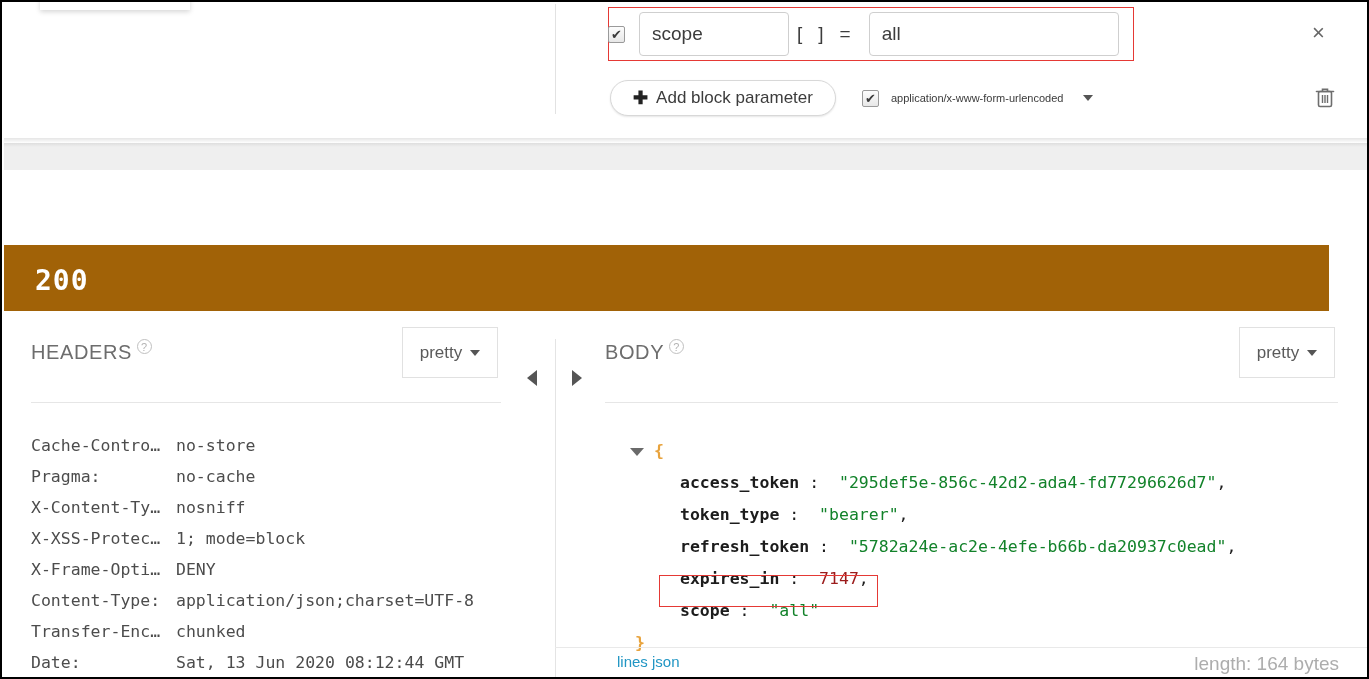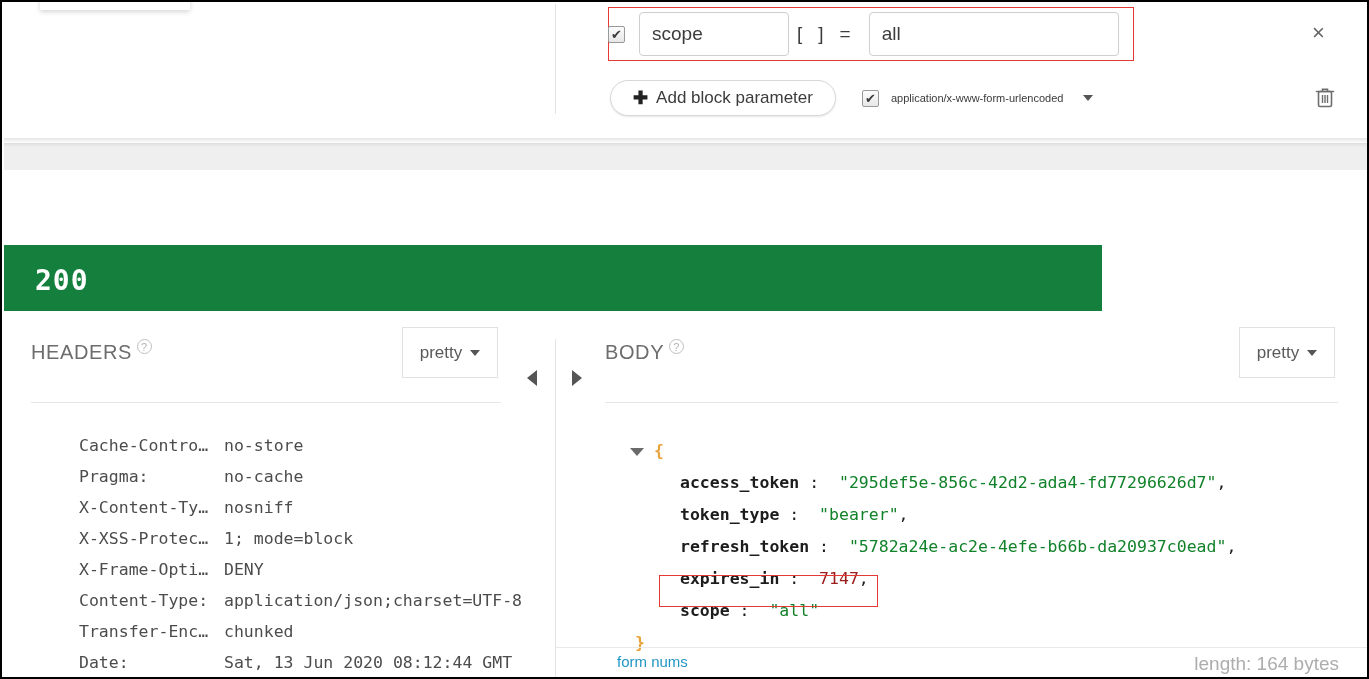--- a/index.html
+++ b/index.html
@@ -147,22 +147,22 @@
     position: absolute; left: 31px; top: 25px;
     font-size: 26px; font-weight: bold; color: #4a4a4a;
     letter-spacing: .2px;
   }
   .resp-meta {
     position: absolute; right: 28px; top: 38px;
     font-size: 14px; color: #b0b0b0;
   }
   .status-bar {
     position: absolute; left: 2px; top: 243px;
-    width: 1098px; height: 66px;
-    background: #15803d;
+    width: 1325px; height: 66px;
+    background: #a16207;
   }
   .status-code {
     position: absolute; left: 31px; top: 19px;
     font-family: "DejaVu Sans Mono", monospace;
     font-size: 28px; font-weight: bold; color: #fff;
     letter-spacing: 1px;
   }
 
   
   .panels {
@@ -220,21 +220,21 @@
   }
 
   
   .hdr-list {
     position: absolute; left: 27px; top: 105px;
     font-family: "DejaVu Sans Mono", monospace;
     font-size: 16.5px; color: #4c4c4c;
     line-height: 31px;
     white-space: pre;
   }
-  .hdr-row { display: block; margin-left: 48px; }
+  .hdr-row { display: block; }
   .hdr-key { display: inline-block; width: 145px; }
 
   
   .json-body {
     position: absolute; left: 626px; top: 110px;
     font-family: "DejaVu Sans Mono", monospace;
     font-size: 16.5px;
     line-height: 32px;
     white-space: pre;
   }
@@ -356,16 +356,16 @@
       </div>
     </div>
     <div class="hr-line" style="left:601px; top:77px; width:733px;"></div>
 
     <div class="json-body" id="json-body"><span class="jline"><span class="tri-toggle"></span><span class="jbrace">{</span></span><span class="jline" style="padding-left: 50px;"><span class="jkey">access_token</span><span class="jpunc"> :  </span><span class="jstr">"295def5e-856c-42d2-ada4-fd77296626d7"</span><span class="jpunc">,</span></span><span class="jline" style="padding-left: 50px;"><span class="jkey">token_type</span><span class="jpunc"> :  </span><span class="jstr">"bearer"</span><span class="jpunc">,</span></span><span class="jline" style="padding-left: 50px;"><span class="jkey">refresh_token</span><span class="jpunc"> :  </span><span class="jstr">"5782a24e-ac2e-4efe-b66b-da20937c0ead"</span><span class="jpunc">,</span></span><span class="jline" style="padding-left: 50px;"><span class="jkey">expires_in</span><span class="jpunc"> :  </span><span class="jnum">7147</span><span class="jpunc">,</span></span><span class="jline" style="padding-left: 50px;"><span class="jkey">scope</span><span class="jpunc"> :  </span><span class="jstr">"all"</span><span class="jpunc"></span></span><span class="jline jbrace" style="padding-left: 5px;">}</span></div>
   </div>
 
   <div class="redbox-scope"></div>
 
   <div class="foot-line"></div>
-  <div class="lines-nums">form nums</div>
+  <div class="lines-nums">lines json</div>
   <div class="length-lbl">length: 164 bytes</div>
 
 </div>
 
 </body></html>

